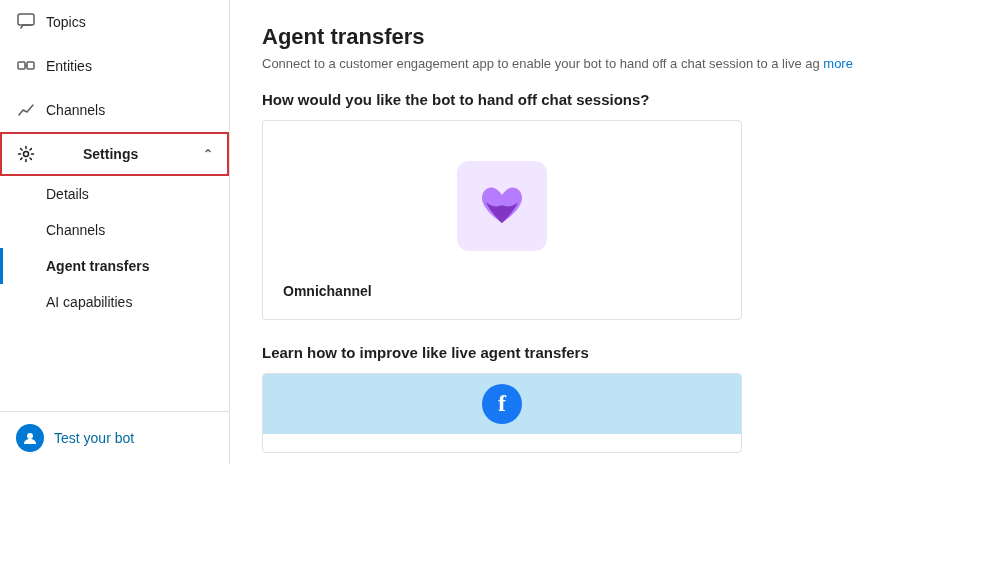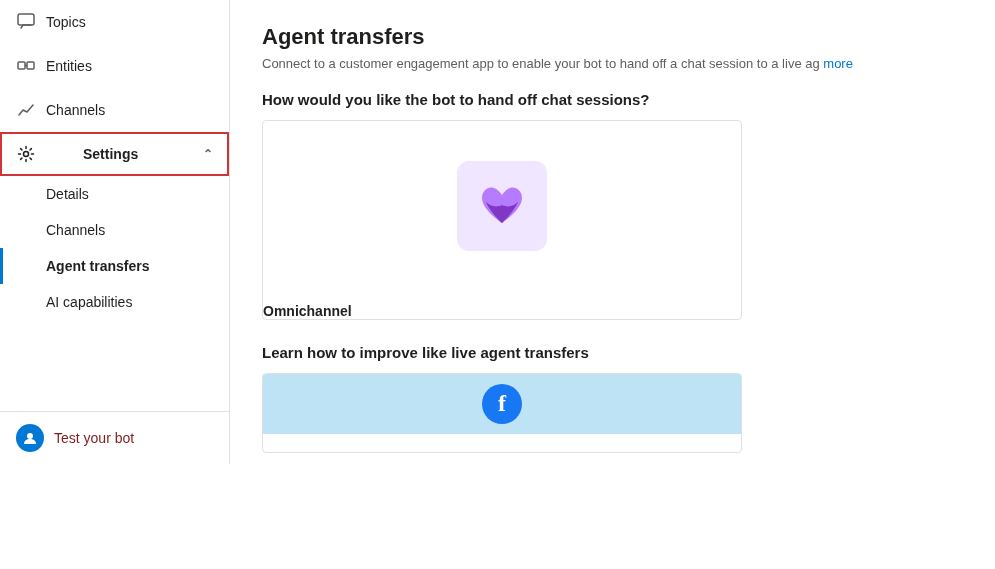--- a/index.html
+++ b/index.html
@@ -65,21 +65,21 @@
       color: #605e5c;
     }
 
     
     .test-bot-btn {
       display: flex;
       align-items: center;
       padding: 12px 16px;
       cursor: pointer;
       font-size: 14px;
-      color: #7f1d1d;
+      color: #0369a1;
       gap: 10px;
       border-top: 1px solid #e0e0e0;
       background: #fff;
     }
     .test-bot-avatar {
       width: 28px;
       height: 28px;
       background: #0078d4;
       border-radius: 50%;
       display: flex;
@@ -126,20 +126,21 @@
       display: flex;
       gap: 16px;
       margin-bottom: 24px;
     }
 
     .card {
       flex: 1;
       max-width: 480px;
       border: 1px solid #e0e0e0;
       border-radius: 4px;
+      padding: 20px;
       background: #fff;
       min-height: 200px;
       display: flex;
       flex-direction: column;
     }
 
     .card-icon-area {
       flex: 1;
       display: flex;
       align-items: center;

